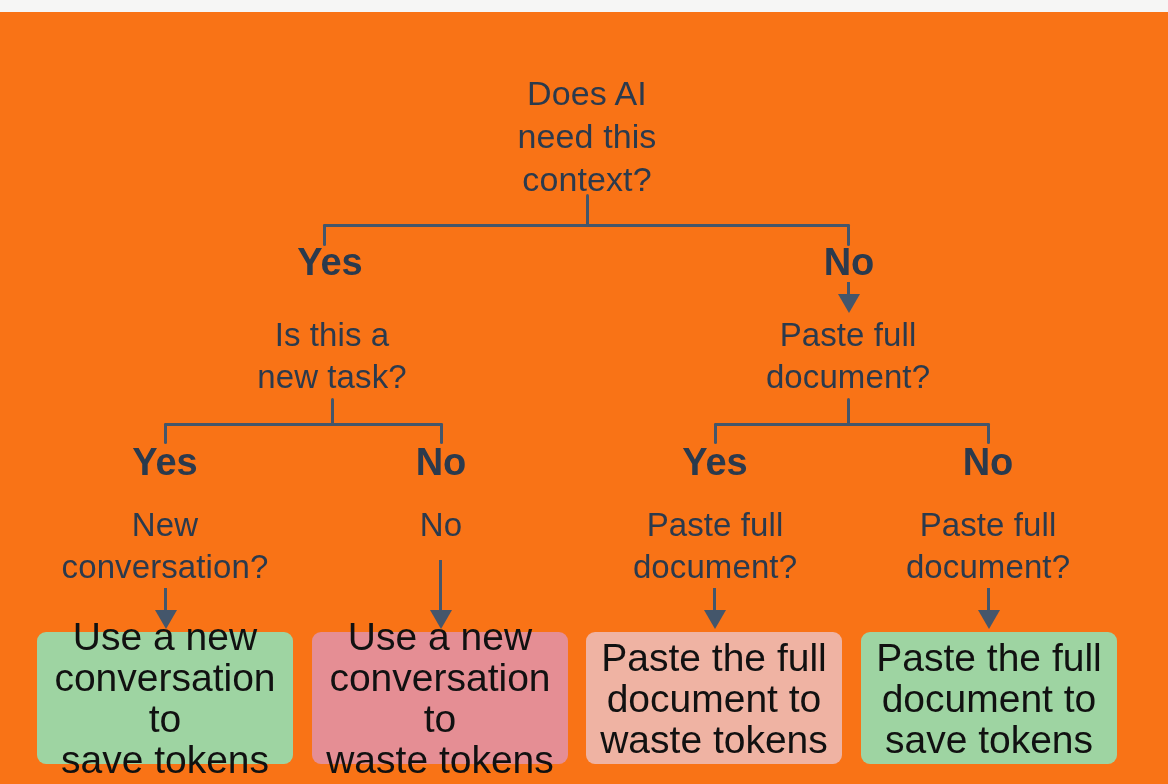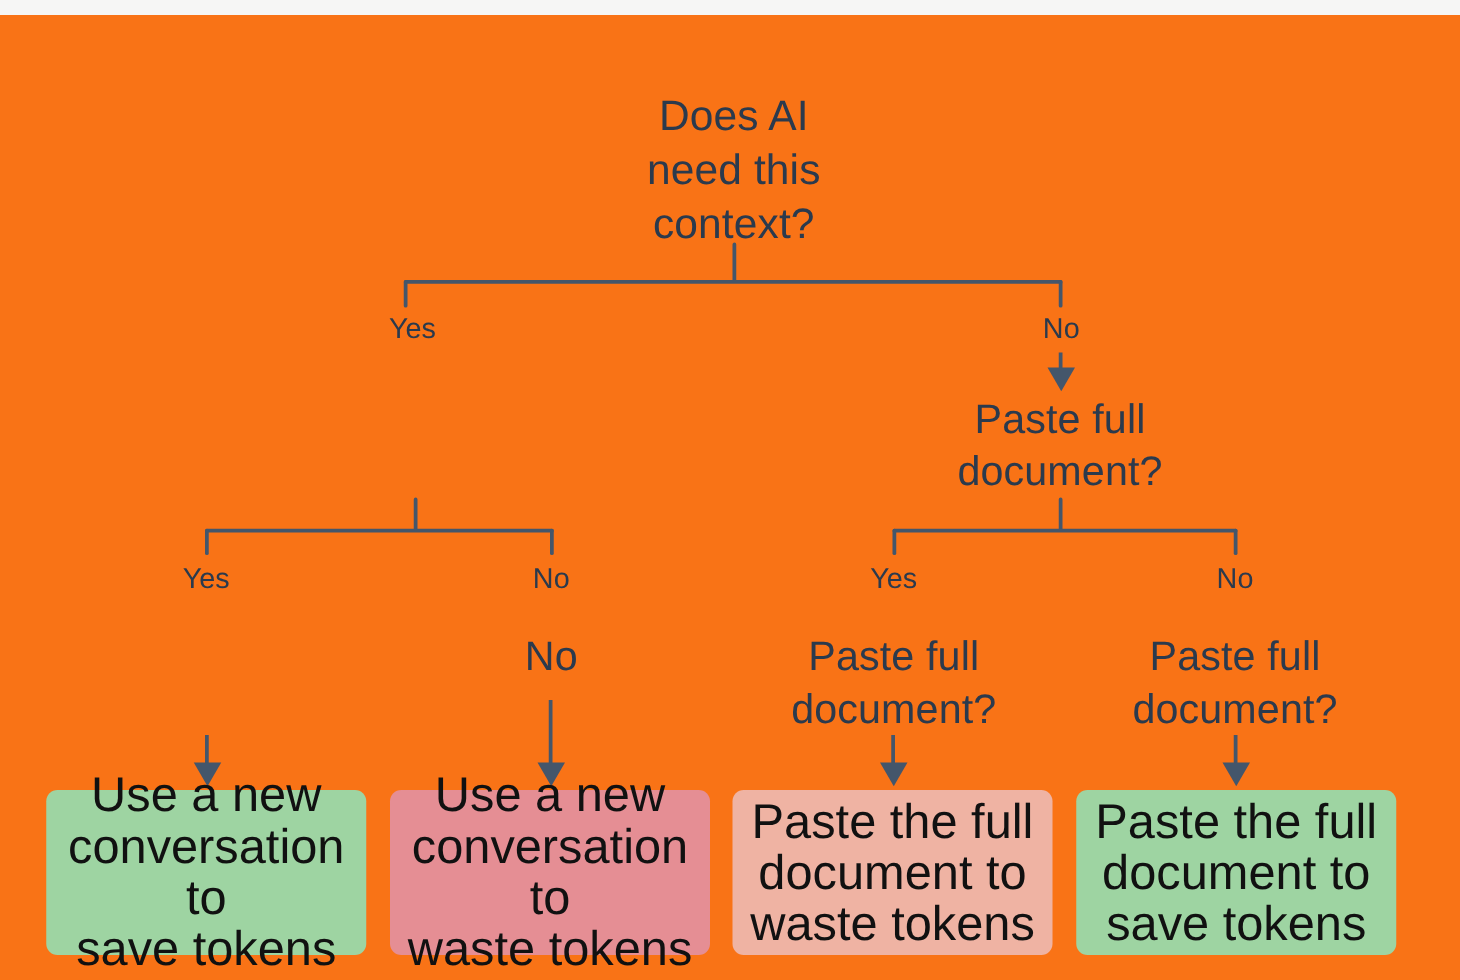--- a/index.html
+++ b/index.html
@@ -29,24 +29,24 @@
     letter-spacing: 0.1px;
     font-weight: 400;
   }
   .node.root {
     font-size: 34px;
     line-height: 43px;
   }
   .edge-label {
     position: absolute;
     color: #2b3a4d;
-    font-size: 23px;
+    font-size: 38px;
     line-height: 36px;
     text-align: center;
-    font-weight: 400;
+    font-weight: 700;
   }
   
   .hline {
     position: absolute;
     height: 3px;
     background: #44566b;
     border-radius: 2px;
   }
   .vline {
     position: absolute;
@@ -97,39 +97,43 @@
   <div class="hline" style="left: 323px; top: 212px; width: 527px; background-color: rgb(68, 86, 107);"></div>
   <div class="vline" style="left: 323px; top: 212px; height: 22px; background-color: rgb(68, 86, 107);"></div>
   <div class="vline" style="left: 847px; top: 212px; height: 22px; background-color: rgb(68, 86, 107);"></div>
 
   <div class="edge-label" style="left: 255px; top: 232px; width: 150px; color: rgb(43, 58, 77);">Yes</div>
   <div class="edge-label" style="left: 774px; top: 232px; width: 150px; color: rgb(43, 58, 77);">No</div>
 
   <div class="arrow-stem" style="left: 847px; top: 270px; height: 16px; background-color: rgb(68, 86, 107);"></div>
   <div class="arrow-head" style="left: 838px; top: 282px; border-top-color: rgb(68, 86, 107);"></div>
 
+  <div class="node" style="left: 182px; top: 302px; width: 300px; color: rgb(43, 58, 77);">Is this a
+new task?</div>
 
   <div class="node" style="left: 698px; top: 302px; width: 300px; color: rgb(43, 58, 77);">Paste full
 document?</div>
 
   <div class="vline" style="left: 331px; top: 386px; height: 26px; background-color: rgb(68, 86, 107);"></div>
   <div class="hline" style="left: 164px; top: 411px; width: 279px; background-color: rgb(68, 86, 107);"></div>
   <div class="vline" style="left: 164px; top: 411px; height: 21px; background-color: rgb(68, 86, 107);"></div>
   <div class="vline" style="left: 440px; top: 411px; height: 21px; background-color: rgb(68, 86, 107);"></div>
 
   <div class="vline" style="left: 847px; top: 386px; height: 26px; background-color: rgb(68, 86, 107);"></div>
   <div class="hline" style="left: 714px; top: 411px; width: 276px; background-color: rgb(68, 86, 107);"></div>
   <div class="vline" style="left: 714px; top: 411px; height: 21px; background-color: rgb(68, 86, 107);"></div>
   <div class="vline" style="left: 987px; top: 411px; height: 21px; background-color: rgb(68, 86, 107);"></div>
 
   <div class="edge-label" style="left: 90px; top: 432px; width: 150px; color: rgb(43, 58, 77);">Yes</div>
   <div class="edge-label" style="left: 366px; top: 432px; width: 150px; color: rgb(43, 58, 77);">No</div>
   <div class="edge-label" style="left: 640px; top: 432px; width: 150px; color: rgb(43, 58, 77);">Yes</div>
   <div class="edge-label" style="left: 913px; top: 432px; width: 150px; color: rgb(43, 58, 77);">No</div>
 
+  <div class="node" style="left: 15px; top: 492px; width: 300px; color: rgb(43, 58, 77);">New
+conversation?</div>
 
   <div class="node" style="left: 366px; top: 492px; width: 150px; color: rgb(43, 58, 77);">No</div>
 
   <div class="node" style="left: 565px; top: 492px; width: 300px; color: rgb(43, 58, 77);">Paste full
 document?</div>
 
   <div class="node" style="left: 838px; top: 492px; width: 300px; color: rgb(43, 58, 77);">Paste full
 document?</div>
 
   <div class="arrow-stem" style="left: 164px; top: 576px; height: 26px; background-color: rgb(68, 86, 107);"></div>

